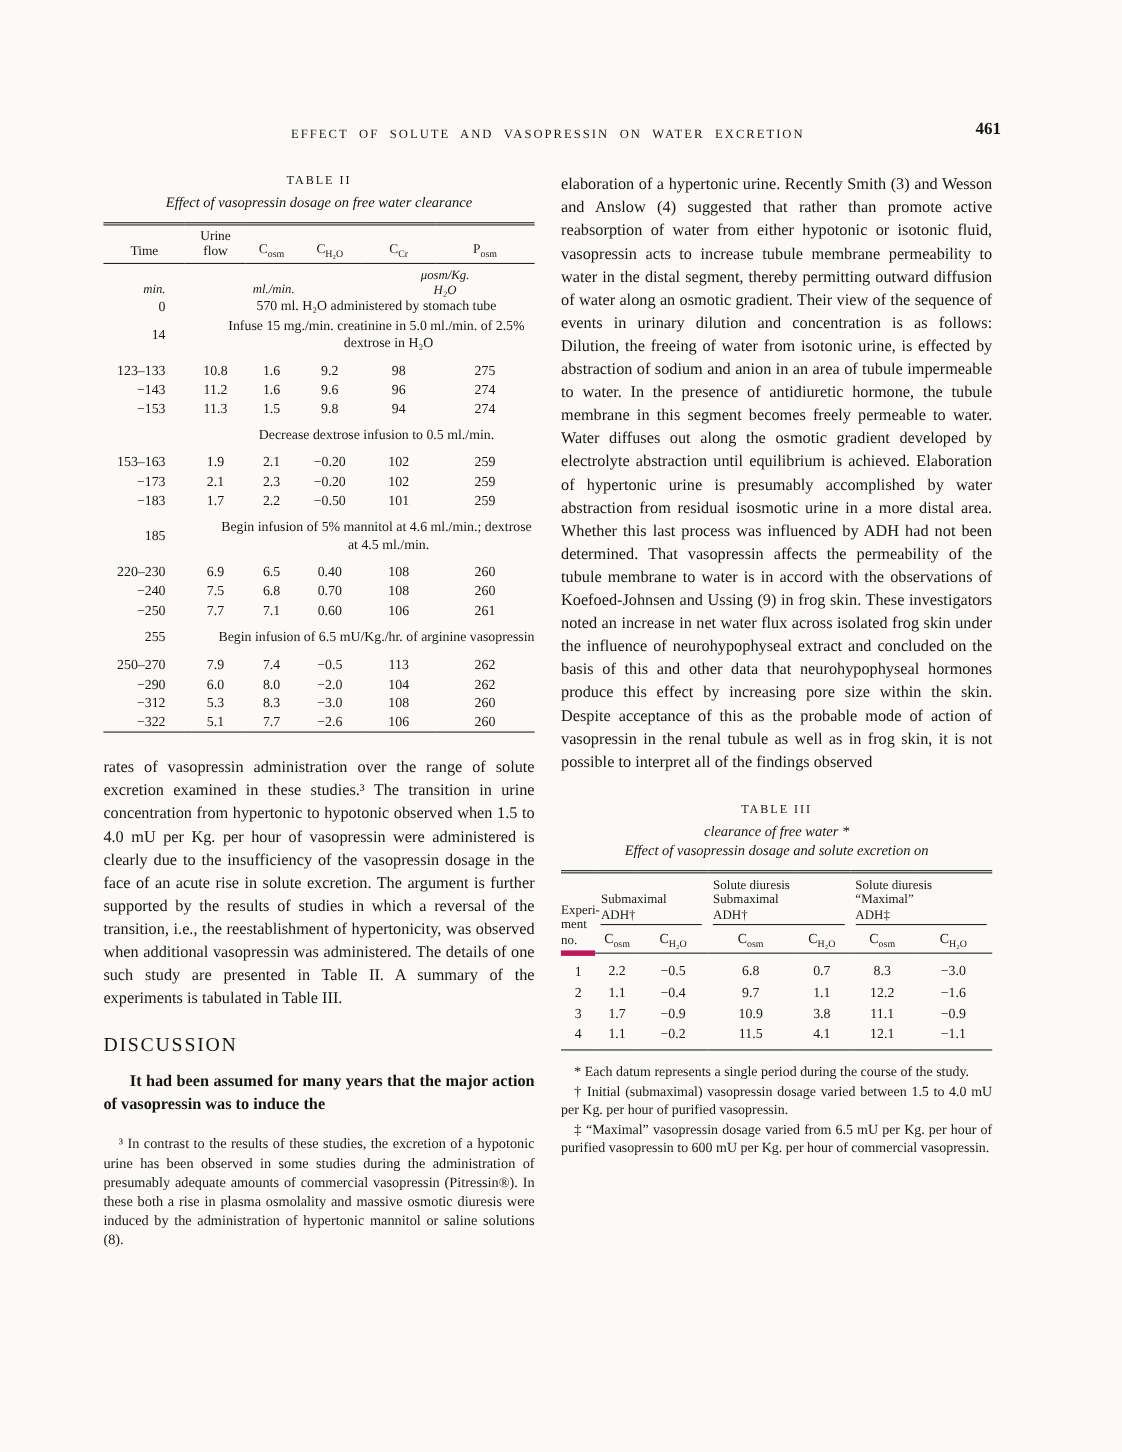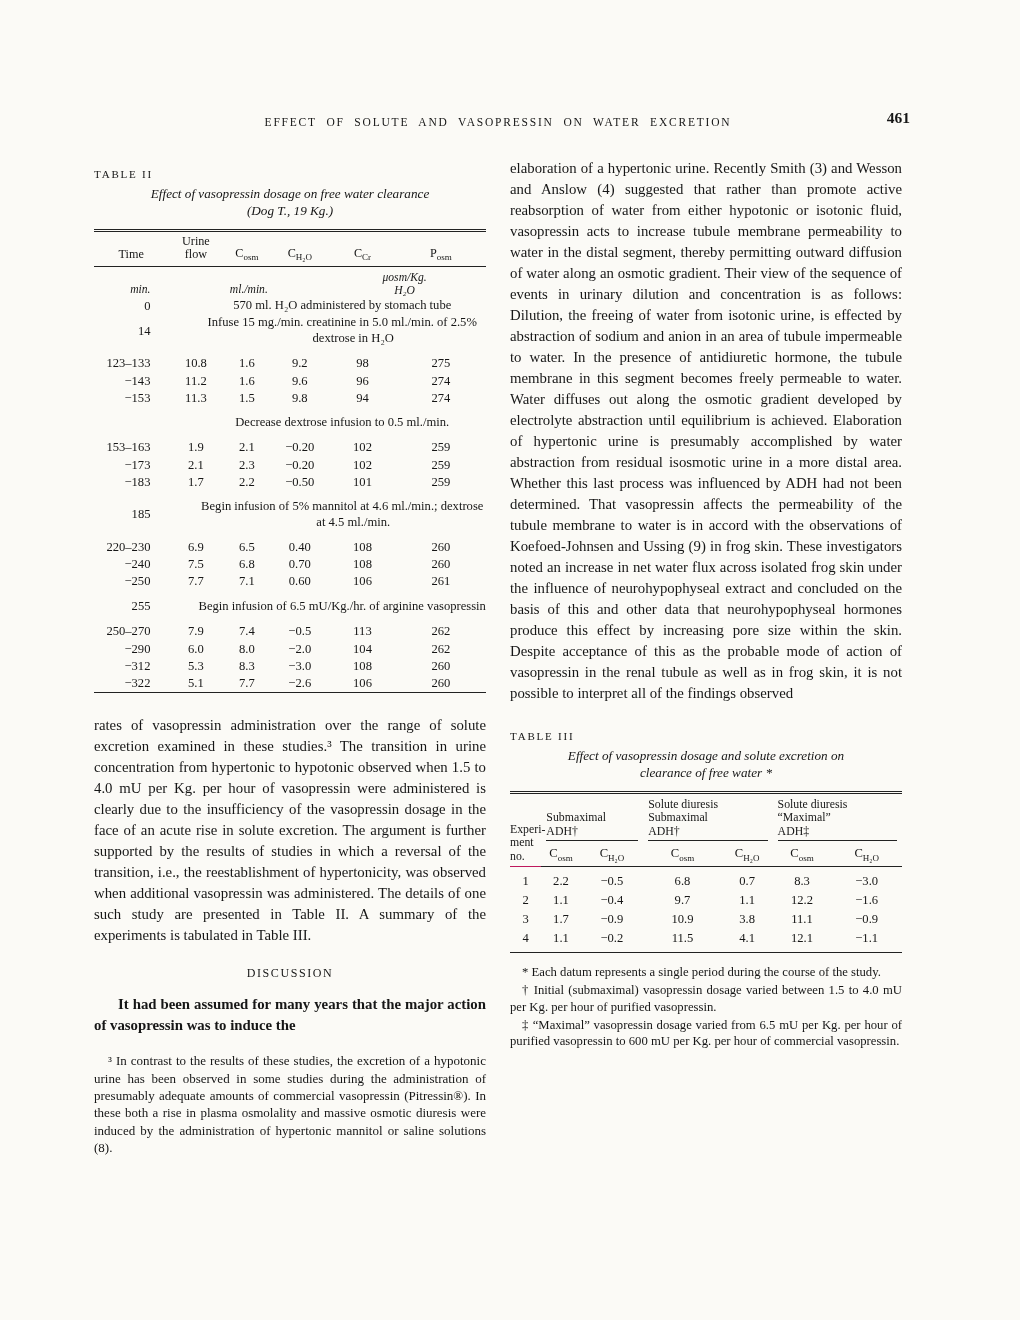--- a/index.html
+++ b/index.html
@@ -17,25 +17,25 @@
   
   .running-header { position: relative; text-align: center; height: 22px; }
   .rh-text { font-size: 11.5px; letter-spacing: 1.8px; word-spacing: 5px; }
   .rh-page { position: absolute; right: -8px; top: -3px; font-size: 15.5px; font-weight: bold; }
 
   .cols { display: flex; gap: 24px; margin-top: 24px; }
   .col { width: 392px; }
 
   .body-text { font-size: 14.8px; line-height: 1.42; text-align: justify; margin: 0; }
   .indent { text-indent: 24px; font-weight: bold; }
-  .section-head { text-align: center; font-size: 12px; letter-spacing: 1.6px; margin: 20px 0 13px; }
+  .section-head { font-size: 18px; letter-spacing: 1.6px; margin: 20px 0 13px; }
   .footnote { margin: 16px 0 0; font-size: 13px; line-height: 1.34; text-align: justify; text-indent: 14px; }
 
   
-  .tbl-label { text-align: left; font-size: 11px; letter-spacing: 1.8px; margin-bottom: 6px; margin-top: 10px; }
+  .tbl-label { text-align: center; font-size: 11px; letter-spacing: 1.8px; margin-bottom: 6px; }
   .tbl-caption { text-align: center; font-style: italic; font-size: 13.2px; line-height: 1.28; margin-bottom: 9px; }
 
   
   .t2 { width: 100%; border-collapse: collapse; table-layout: fixed;
         border-top: 3px double #222; border-bottom: 1px solid #222;
         font-size: 12.6px; }
   .t2 th { font-weight: normal; white-space: pre-line; vertical-align: bottom;
            padding: 3px 0 4px; border-bottom: 1px solid #222;
            font-size: 12.2px; line-height: 1.12; text-align: center; }
   .t2 sub, .t3 sub { font-size: 9px; }
@@ -49,21 +49,21 @@
   .t2 .u-right { text-align: center; white-space: pre-line; line-height: 1.12; padding-right: 6px; }
   .t2-wrap { margin-bottom: 22px; }
 
   
   .t3-section { margin-top: 26px; }
   .t3 { width: 100%; border-collapse: collapse; table-layout: fixed;
         border-top: 3px double #222; border-bottom: 1px solid #222;
         font-size: 12.6px; }
   .t3 th { font-weight: normal; vertical-align: bottom; padding: 2px 0; line-height: 1.15; }
   .t3 .t3-exp { text-align: left; font-size: 11.8px; white-space: pre-line;
-                border-bottom: 1px solid #be185d; padding-bottom: 3px; }
+                border-bottom: 5px solid #be185d; padding-bottom: 3px; }
   .t3 .t3-group { text-align: left; font-size: 11.8px; padding-top: 4px; }
   .t3 .t3-group .grp { display: block; white-space: pre-line; border-bottom: 1px solid #222;
                        margin: 0 5px; padding-bottom: 2px; }
   .t3 .t3-sub { text-align: center; border-bottom: 1px solid #222; padding: 3px 0 3px; }
   .t3 td { text-align: center; padding: 1px 0; line-height: 1.35; }
   .t3 tbody tr:first-child td { padding-top: 6px; }
   .t3 tbody tr:last-child td { padding-bottom: 5px; }
   .t3-footnotes { margin-top: 11px; }
   .t3-fn { margin: 0 0 1px; font-size: 12.7px; line-height: 1.32; text-align: justify; text-indent: 12px; }
 </style>
@@ -78,21 +78,20 @@
   </div>
 
   <div class="cols">
 
     <div class="col">
 
       <div class="t2-wrap">
         <div class="tbl-label">TABLE II</div>
         <div class="tbl-caption">
           <div>Effect of vasopressin dosage on free water clearance</div>
-          <div>(Dog T., 19 Kg.)</div>
         </div>
         <table class="t2">
           <colgroup>
             <col style="width:19%">
               <col style="width:14%">
               <col style="width:12%">
             <col style="width:15%">
               <col style="width:17%">
               <col style="width:23%">
           </colgroup>
@@ -251,22 +250,22 @@
       <p class="footnote">³ In contrast to the results of these studies, the excretion of a hypotonic urine has been observed in some studies during the administration of presumably adequate amounts of commercial vasopressin (Pitressin®). In these both a rise in plasma osmolality and massive osmotic diuresis were induced by the administration of hypertonic mannitol or saline solutions (8).</p>
     </div>
 
     <div class="col">
 
       <p class="body-text">elaboration of a hypertonic urine.  Recently Smith (3) and Wesson and Anslow (4) suggested that rather than promote active reabsorption of water from either hypotonic or isotonic fluid, vasopressin acts to increase tubule membrane permeability to water in the distal segment, thereby permitting outward diffusion of water along an osmotic gradient.  Their view of the sequence of events in urinary dilution and concentration is as follows: Dilution, the freeing of water from isotonic urine, is effected by abstraction of sodium and anion in an area of tubule impermeable to water.  In the presence of antidiuretic hormone, the tubule membrane in this segment becomes freely permeable to water.  Water diffuses out along the osmotic gradient developed by electrolyte abstraction until equilibrium is achieved.  Elaboration of hypertonic urine is presumably accomplished by water abstraction from residual isosmotic urine in a more distal area.  Whether this last process was influenced by ADH had not been determined.  That vasopressin affects the permeability of the tubule membrane to water is in accord with the observations of Koefoed-Johnsen and Ussing (9) in frog skin.  These investigators noted an increase in net water flux across isolated frog skin under the influence of neurohypophyseal extract and concluded on the basis of this and other data that neurohypophyseal hormones produce this effect by increasing pore size within the skin.  Despite acceptance of this as the probable mode of action of vasopressin in the renal tubule as well as in frog skin, it is not possible to interpret all of the findings observed</p>
 
       <div class="t3-section">
         <div class="tbl-label">TABLE III</div>
         <div class="tbl-caption">
+          <div>clearance of free water *</div>
           <div>Effect of vasopressin dosage and solute excretion on</div>
-          <div>clearance of free water *</div>
         </div>
         <table class="t3">
           <colgroup>
             <col style="width:8%">
               <col style="width:10%">
               <col style="width:16%">
             <col style="width:20%">
               <col style="width:13%">
               <col style="width:15%">
               <col style="width:18%">

